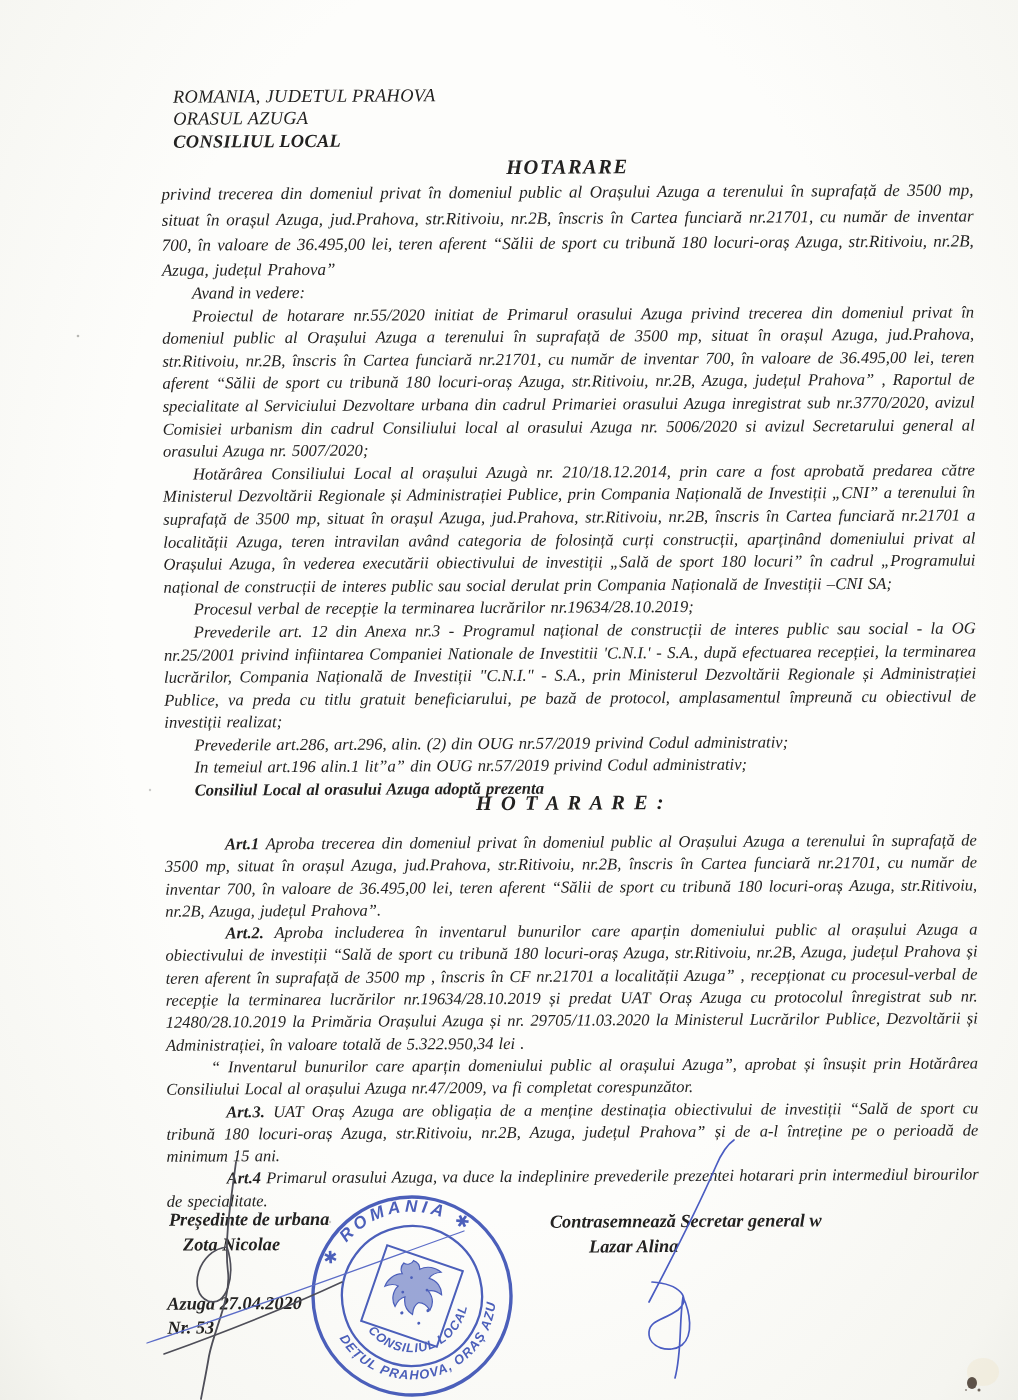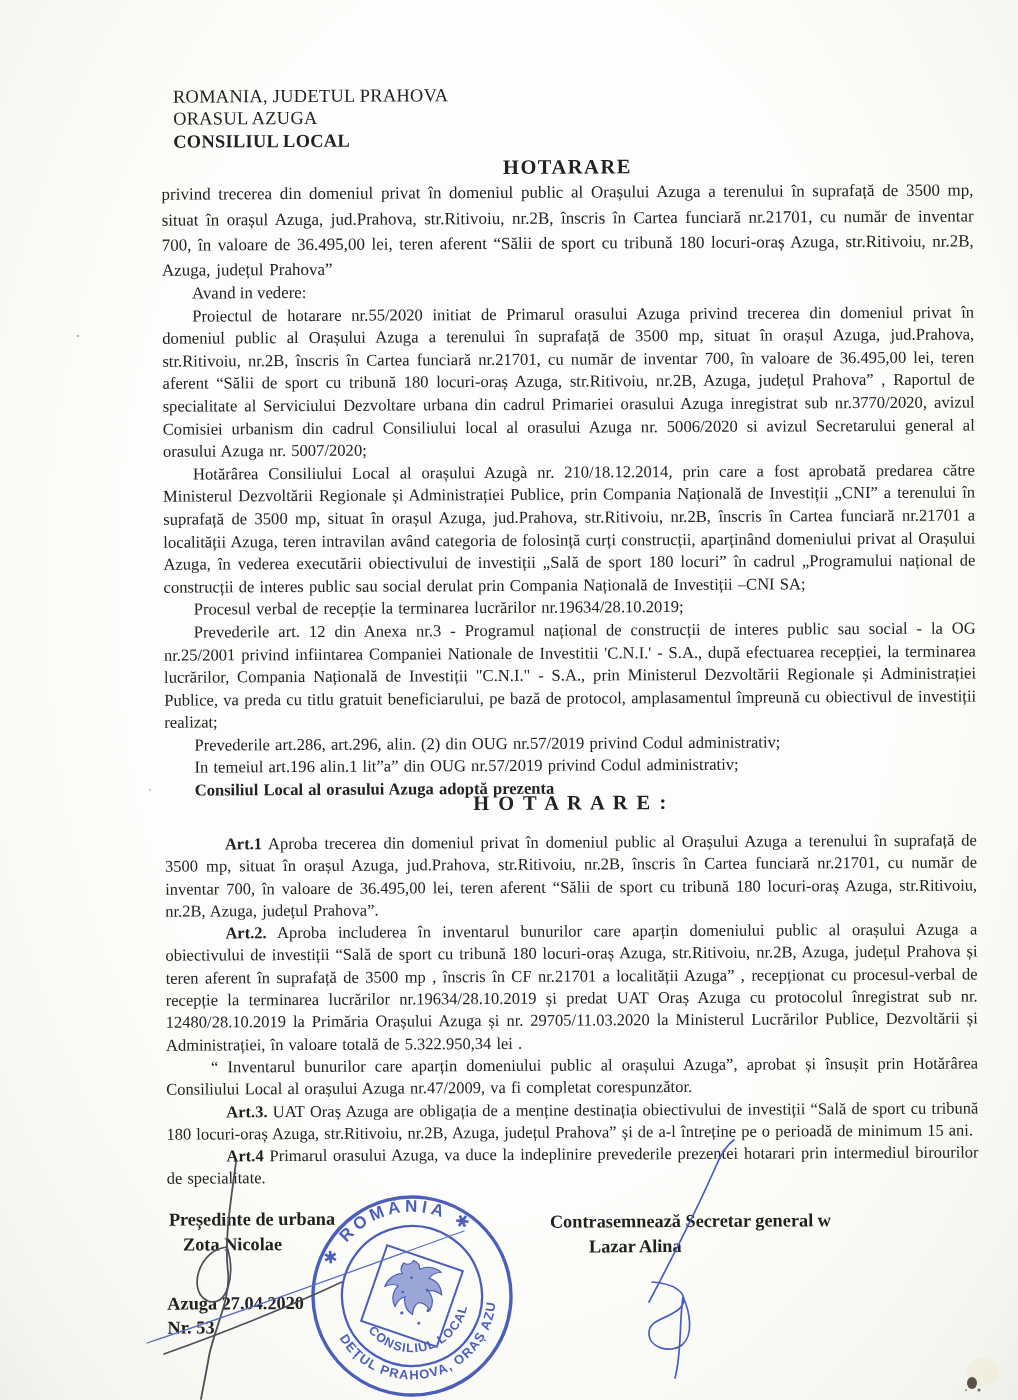--- a/index.html
+++ b/index.html
@@ -2,20 +2,21 @@
 <html><head>
 <meta charset="utf-8">
 <style>
   html,body { margin:0; padding:0; background:#e8e8e4; }
   .page {
     position:relative; width:1018px; height:1400px; margin:0 auto;
     background: radial-gradient(ellipse at 50% 42%, #fdfdfb 55%, #f5f5f0 92%, #efefe9 100%);
     overflow:hidden;
     font-family:"Liberation Serif","DejaVu Serif",serif;
     color:#232221;
+    font-style:italic;
   }
   .doc {
     position:absolute; left:163px; top:84px; width:812px; height:1316px;
     transform:rotate(-0.3deg); transform-origin:40% 30%;
   }
   .grp { position:absolute; left:0; width:812px; }
   .g-top { top:0; }
   .g-preamble { top:197px; }
   .g-decision { top:706px; }
   .g-articles { top:748px; }

